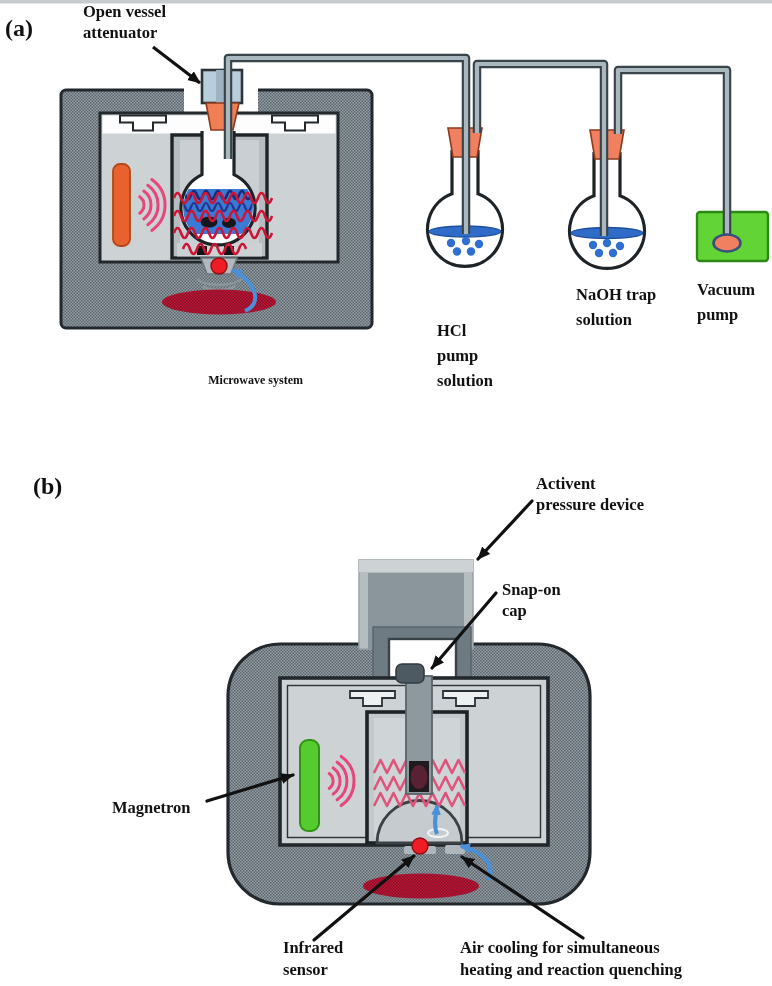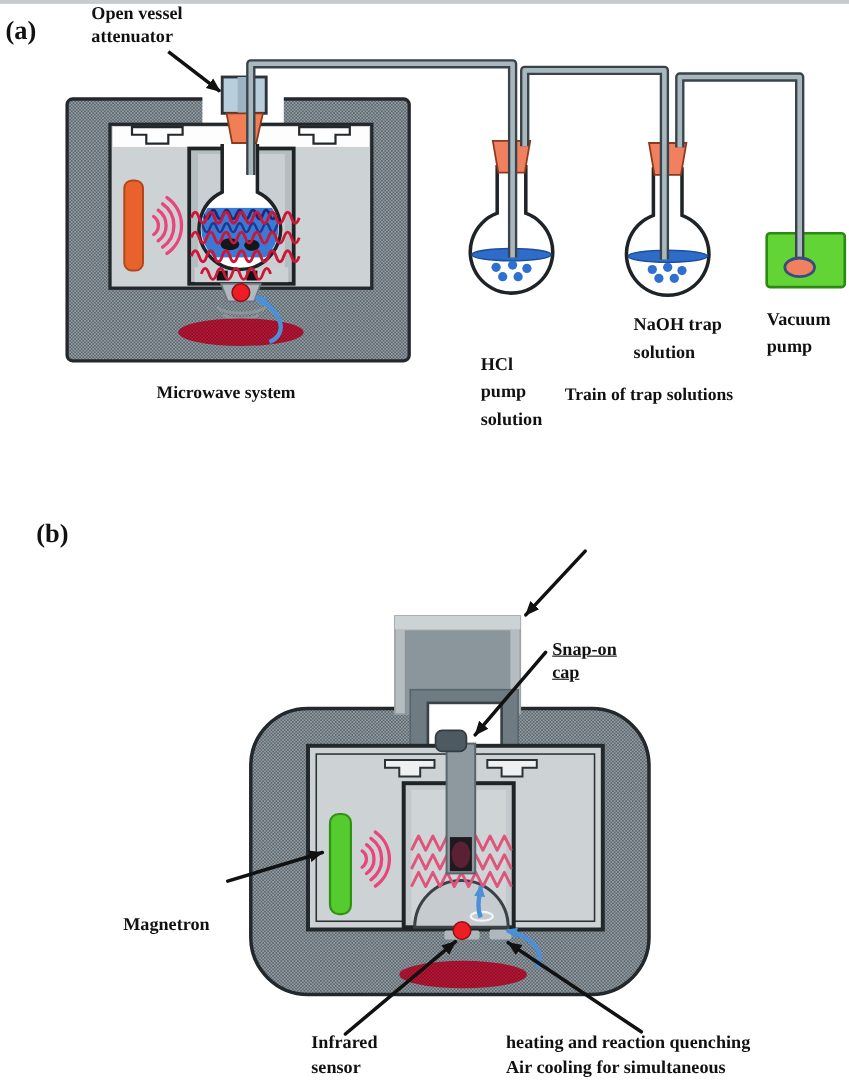--- a/index.html
+++ b/index.html
@@ -2,21 +2,21 @@
 <html><head>
 <meta charset="utf-8">
 <style>
   html,body{margin:0;padding:0;background:#ffffff;}
   #figure{position:relative;width:772px;height:986px;background:#ffffff;overflow:hidden;
           font-family:"Liberation Serif","DejaVu Serif",serif;color:#111;}
   #diagram-svg{position:absolute;left:0;top:0;}
   .lbl{position:absolute;font-weight:bold;line-height:21px;font-size:16.5px;white-space:nowrap;}
   .lbl div{white-space:nowrap;}
   .tag{position:absolute;font-weight:bold;font-size:24px;}
-  .caption{position:absolute;font-weight:bold;font-size:16px;text-align:center;}
+  .caption{position:absolute;font-weight:bold;font-size:12px;text-align:right;margin-top:24px;}
   .trap-lbl{line-height:25px;}
 </style>
 </head>
 <body>
 
 <div id="figure">
 
 <svg id="diagram-svg" width="772" height="986" viewBox="0 0 772 986">
   <defs>
     <pattern id="hatch" width="3" height="3" patternUnits="userSpaceOnUse">
@@ -204,51 +204,54 @@
 
 <div class="tag" style="left:5px;top:15px;">(a)</div>
 
 <div class="lbl" style="left:83px;top:1px;">
   <div>Open vessel</div>
   <div>attenuator</div>
 </div>
 
 <div class="caption" style="left:108px;top:349px;width:195px;">Microwave system</div>
 
-<div class="caption" style="left:470px;top:351px;width:240px;">Train of trap solutions</div>
 
 <div class="lbl trap-lbl" style="left:437px;top:282px;margin-top:36px;">
   <div>HCl</div>
   <div>pump</div>
   <div>solution</div>
 </div>
 
 <div class="lbl trap-lbl" style="left:576px;top:272px;margin-top:10px;">
   <div>NaOH trap</div>
   <div>solution</div>
 </div>
 
 <div class="lbl trap-lbl" style="left:697px;top:277px;">
   <div>Vacuum</div>
   <div>pump</div>
 </div>
 
 <div class="tag" style="left:33px;top:473px;">(b)</div>
 
-
-<div class="lbl" style="left:502px;top:579px;text-decoration:underline;">
+<div class="lbl" style="left:536px;top:473px;">
+  <div>Activent</div>
+  <div>pressure device</div>
+</div>
+
+<div class="lbl" style="left:502px;top:579px;">
   <div>Snap-on</div>
   <div>cap</div>
 </div>
 
-<div class="lbl" style="left:112px;top:829px;">Magnetron</div>
+<div class="lbl" style="left:112px;top:797px;">Magnetron</div>
 
 <div class="lbl" style="left:270px;top:937px;line-height:22px;margin-left:13px;">
   <div>Infrared</div>
   <div>sensor</div>
 </div>
 
 <div class="lbl" style="left:460px;top:937px;line-height:22px;">
+  <div>Air cooling for simultaneous</div>
   <div>heating and reaction quenching</div>
-  <div>Air cooling for simultaneous</div>
 </div>
 
 </div>
 
 </body></html>

